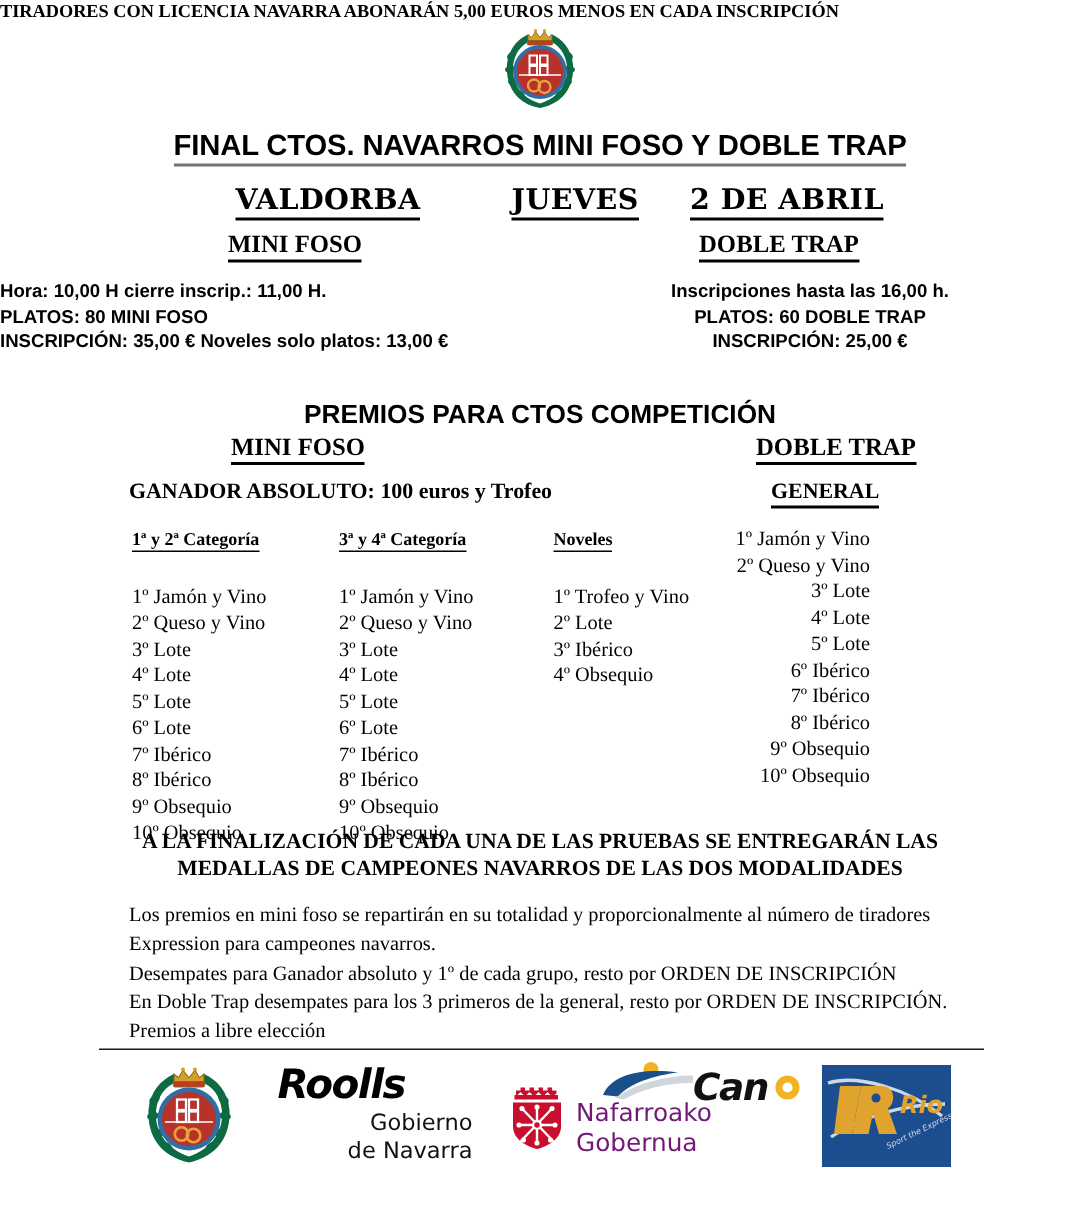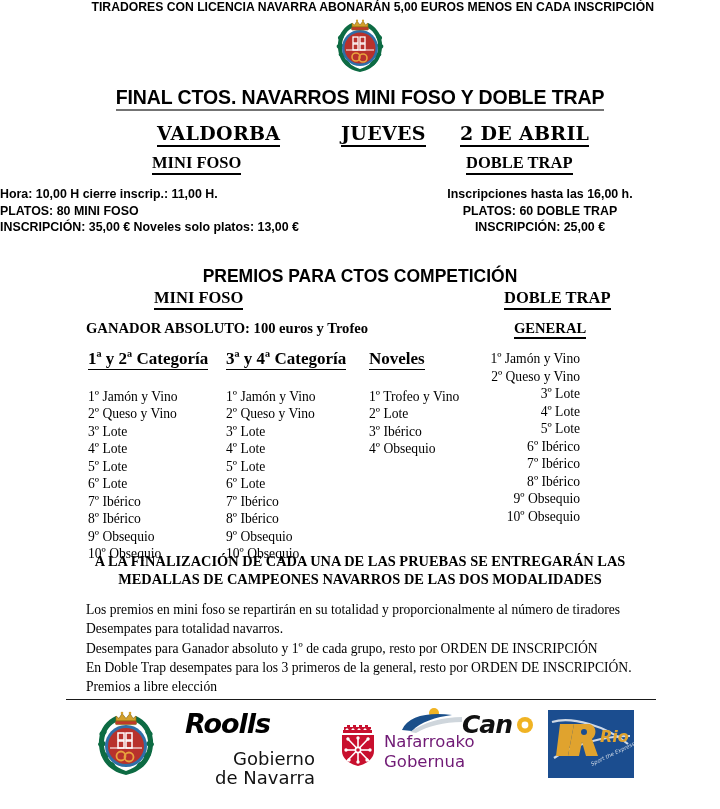--- a/index.html
+++ b/index.html
@@ -78,22 +78,22 @@
   .info {
     position: absolute;
     font-family: "Liberation Sans", sans-serif;
     font-weight: bold;
     font-size: 12.4px;
     line-height: 16.5px;
     white-space: nowrap;
   }
   .info-left  { left: 0;   top: 186px; width: 360px; text-align: left; }
   .info-right { left: 360px; top: 186px; width: 360px; text-align: center; }
-  .info-note  { left: 0;   top: 240px; width: 654px; text-align: right;
-                font-family: Liberation Sans, sans-serif; font-weight: bold;
+  .info-note  { left: 0;   top: 240px; width: 654px; text-align: left;
+                font-family: Liberation Serif, serif; font-weight: bold;
                 font-size: 12.2px; }
 
   .premios-title {
     position: absolute;
     left: 0; top: 266px;
     width: 720px;
     text-align: center;
     font-family: "Liberation Sans", sans-serif;
     font-weight: bold;
     font-size: 17.5px;
@@ -121,21 +121,21 @@
 
   
   .col {
     position: absolute;
     font-family: "Liberation Serif", serif;
     font-size: 13.6px;
     line-height: 17.5px;
   }
   .col .col-head {
     font-weight: bold;
-    font-size: 17px;
+    font-size: 12px;
     margin-bottom: 20px;
     display: inline-block;
   }
   .col .col-head span { border-bottom: 1.6px solid #000; padding-bottom: 1px; }
   .col ul { list-style: none; margin: 0; padding: 0; }
   .col li { white-space: nowrap; }
 
   .col-1 { left: 88px;  top: 350px; }
   .col-2 { left: 226px; top: 350px; }
   .col-3 { left: 369px; top: 350px; }
@@ -188,26 +188,26 @@
     font-family: "DejaVu Sans", sans-serif;
     font-weight: bold;
     font-style: italic;
     font-size: 27px;
     letter-spacing: -1px;
     line-height: 27px;
     color: #000;
   }
   .gob-nav {
     font-family: "DejaVu Sans", sans-serif;
-    font-size: 18px;
+    font-size: 15px;
     line-height: 19px;
     color: #111;
     text-align: right;
     width: 130px;
-    margin-top: 12px;
+    margin-top: 2px;
   }
 
   .f-nav-shield { left: 338px; top: 13px; width: 40px; height: 48px; }
   .f-nafar { left: 384px; top: 26px; width: 120px;
              font-family: "DejaVu Sans", sans-serif; font-size: 16.5px;
              line-height: 20px; color: #701a75; }
 
   .f-cano { left: 400px; top: 2px; width: 150px; height: 30px; font-style: italic; }
 
   .f-rio { left: 548px; top: 4px; width: 86px; height: 68px; background: #1b4d8f; }
@@ -365,21 +365,21 @@
     </ul>
   </div>
 
   <div class="notice">
     <div>A LA FINALIZACIÓN DE CADA UNA DE LAS PRUEBAS SE ENTREGARÁN LAS</div>
     <div>MEDALLAS DE CAMPEONES NAVARROS DE LAS DOS MODALIDADES</div>
   </div>
 
   <div class="body-text">
     <p>Los premios en mini foso se repartirán en su totalidad y proporcionalmente al número de tiradores</p>
-    <p>Desempates para totalidad navarros.</p>
+    <p>Expression para campeones navarros.</p>
     <p>Desempates para Ganador absoluto y 1º de cada grupo, resto por ORDEN DE INSCRIPCIÓN</p>
     <p>En Doble Trap desempates para los 3 primeros de la general, resto por ORDEN DE INSCRIPCIÓN.</p>
     <p>Premios a libre elección</p>
   </div>
 
   <div class="footer-rule"></div>
   <div class="footer">
 
     <div class="f-item f-crest crest">
       <svg viewBox="0 0 62 70" xmlns="http://www.w3.org/2000/svg">

